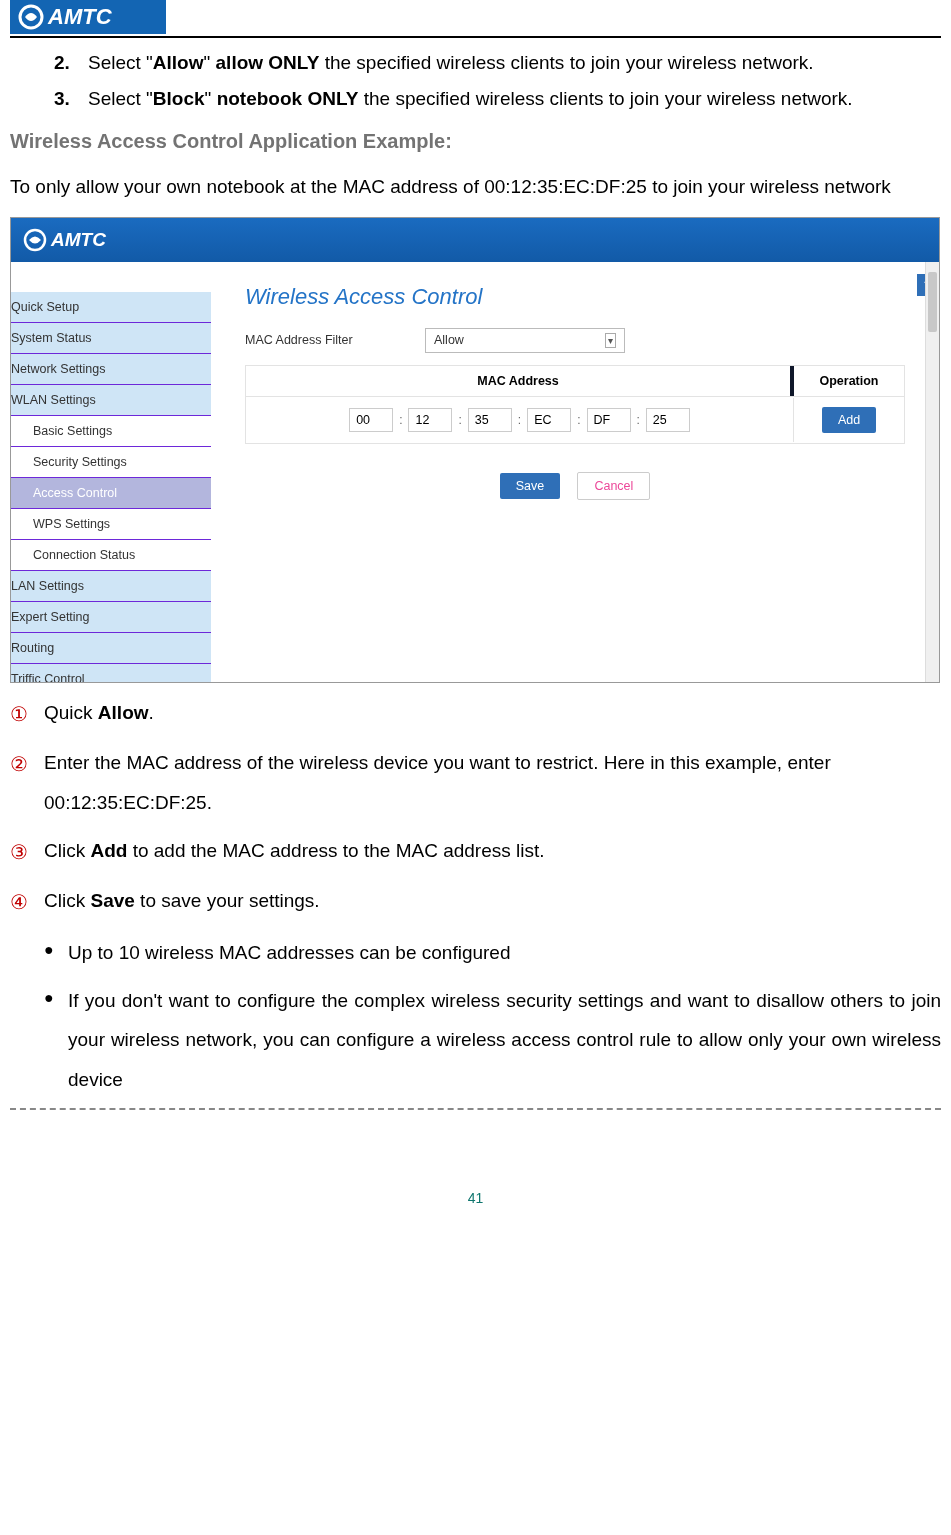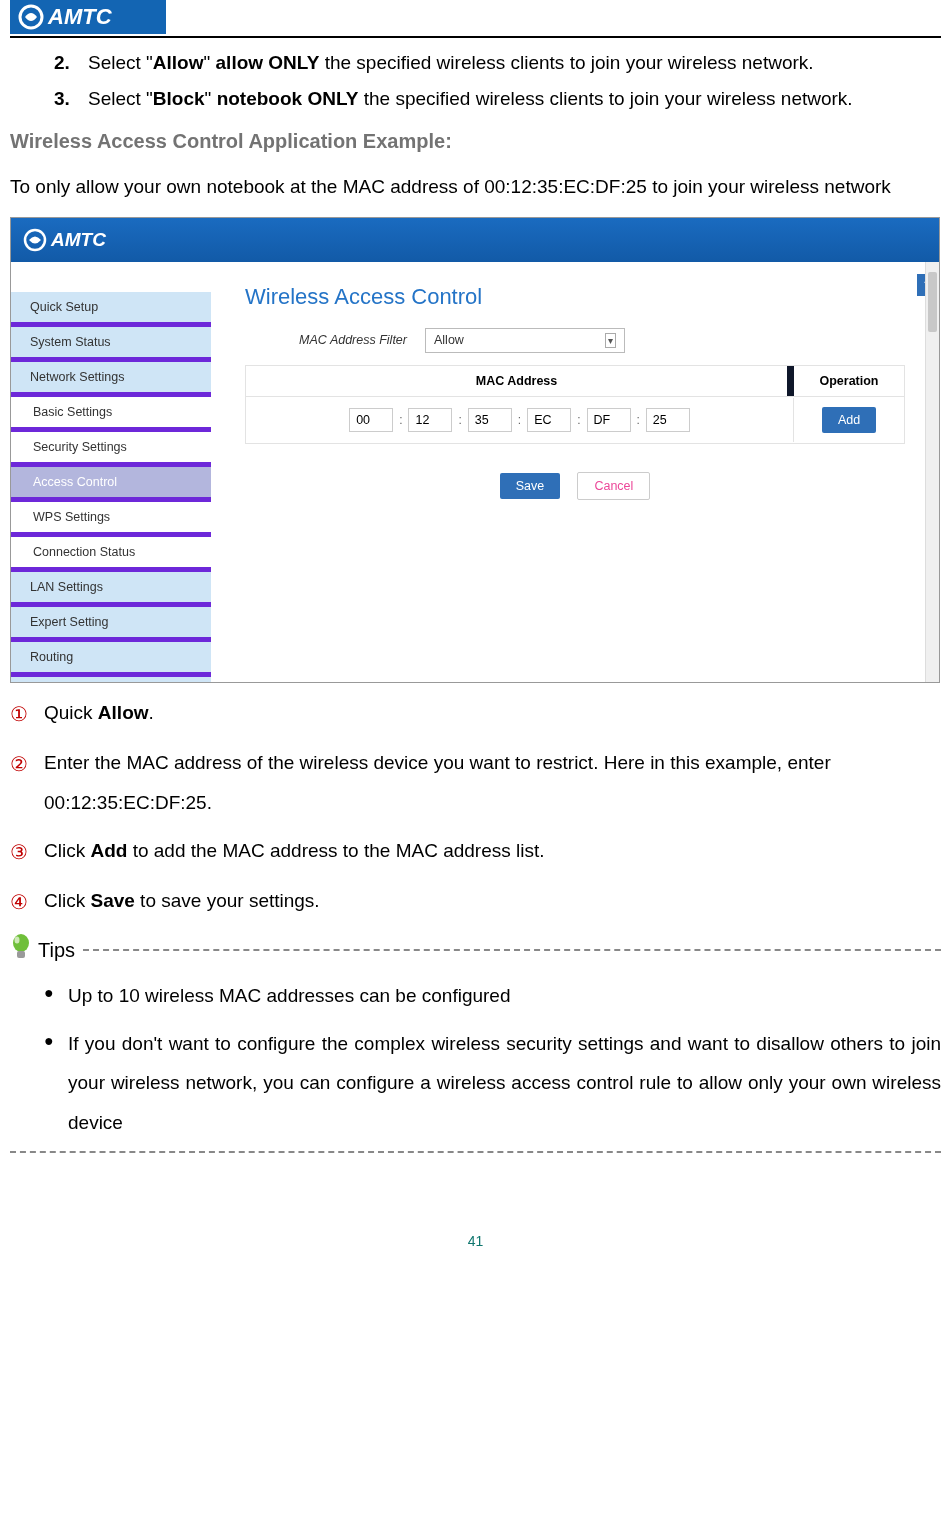--- a/index.html
+++ b/index.html
@@ -46,36 +46,36 @@
   .ss-topbar svg { display:block; }
   .ss-body { display:flex; height: calc(100% - 44px); }
   .ss-sidebar {
     width: 200px;
     background: #fff;
     padding-top: 30px;
     font-size: 12.5px;
     color: #333;
   }
   .ss-sidebar .item {
-    padding: 8px 19px;
-    border-bottom: 5px solid #6d28d9;
+    padding: 8px 0;
+    border-bottom: 1px solid #6d28d9;
     background: #cfe5f6;
     cursor: pointer;
   }
   .ss-sidebar .sub { background:#fff; padding-left: 22px; }
   .ss-sidebar .active { background:#b3b6dd; color:#fff; }
   .ss-main { flex:1; padding: 22px 34px; position:relative; }
-  .ss-title { color:#2474c7; font-size:22px; margin-bottom:18px; }
+  .ss-title { color:#2474c7; font-size:22px; font-style:italic; margin-bottom:18px; }
   .ss-row { display:flex; align-items:center; font-size:12.5px; color:#333; margin: 6px 0 12px 0; }
-  .ss-row .lbl { width: 180px; text-align:right; padding-right:18px;font-style:italic; }
+  .ss-row .lbl { width: 180px; text-align:left; padding-right:18px; }
   .ss-select { border:1px solid #bbb; padding:4px 8px; width:200px; display:flex; justify-content:space-between; align-items:center; font-size:12.5px; background:#fff;}
   .ss-select .caret { font-size:10px; color:#555; border:1px solid #aaa; padding:1px 2px;}
   .ss-table { border:1px solid #e3e3e3; }
   .ss-th { display:flex; background:#fff; border-bottom:1px solid #e3e3e3; font-size:12.5px; font-weight:bold;}
-  .ss-th .c1 { flex:1; text-align:center; padding:8px; border-right:7px solid #0f172a;}
+  .ss-th .c1 { flex:1; text-align:center; padding:8px; border-right:4px solid #0f172a;}
   .ss-th .c2 { width:110px; text-align:center; padding:8px;}
   .ss-td { display:flex; align-items:center; }
   .ss-td .c1 { flex:1; display:flex; justify-content:center; gap:6px; align-items:center; padding:10px; border-right:1px solid #e3e3e3;}
   .ss-td .c2 { width:110px; text-align:center; padding:10px;}
   .mac-inp { width:44px; border:1px solid #ccc; padding:4px 6px; font-size:12.5px;}
   .mac-sep { font-size:12px; color:#666; }
   .btn { display:inline-block; padding:6px 16px; font-size:12.5px; border-radius:2px; cursor:pointer;}
   .btn-primary { background:#2f6fb7; color:#fff; }
   .btn-default { background:#fff; color:#ec4899; border:1px solid #ccc; }
   .ss-actions { text-align:center; margin-top:28px; }
@@ -140,20 +140,21 @@
         <circle cx="12" cy="12" r="10" fill="none" stroke="#fff" stroke-width="2.5"></circle>
         <path d="M6 12 Q12 5 18 12 Q12 19 6 12" fill="#fff"></path>
         <text x="28" y="18" fill="#fff" font-family="Arial" font-weight="bold" font-style="italic" font-size="19">AMTC</text>
       </svg>
     </div>
     <div class="ss-body">
       <div class="ss-sidebar" id="ss-sidebar">
           <div class="item">Quick Setup</div>
           <div class="item">System Status</div>
           <div class="item">Network Settings</div>
+          <div class="item">WLAN Settings</div>
           <div class="item sub">Basic Settings</div>
           <div class="item sub">Security Settings</div>
           <div class="item sub active">Access Control</div>
           <div class="item sub">WPS Settings</div>
           <div class="item sub">Connection Status</div>
           <div class="item">LAN Settings</div>
           <div class="item">Expert Setting</div>
           <div class="item">Routing</div>
           <div class="item">Triffic Control</div>
         </div>
@@ -213,31 +214,20 @@
     <div class="circ-row">
       <div class="circ-num">③</div>
       <div class="circ-body"><span>Click </span><strong>Add</strong><span> to add the MAC address to the MAC address list.</span></div>
     </div>
     <div class="circ-row">
       <div class="circ-num">④</div>
       <div class="circ-body"><span>Click </span><strong>Save</strong><span> to save your settings.</span></div>
     </div>
   </div>
 
-  <div class="tips-row">
-    <span class="bulb">
-      <svg width="22" height="30" viewBox="0 0 22 30">
-        <ellipse cx="11" cy="10" rx="8" ry="9" fill="#6fbf3a"></ellipse>
-        <rect x="7" y="18" width="8" height="7" rx="2" fill="#9a9a9a"></rect>
-        <ellipse cx="7" cy="7" rx="2.5" ry="3.5" fill="#cfe9b8"></ellipse>
-      </svg>
-    </span>
-    <span class="tips-label">Tips</span>
-    <span class="dash-fill"></span>
-  </div>
 
   <div class="bullet-list">
     <div class="bullet-row">
       <div class="bullet-dot">●</div>
       <div>Up to 10 wireless MAC addresses can be configured</div>
     </div>
     <div class="bullet-row">
       <div class="bullet-dot">●</div>
       <div class="justify">If you don't want to configure the complex wireless security settings and want to disallow others to join your wireless network, you can configure a wireless access control rule to allow only your own wireless device</div>
     </div>

